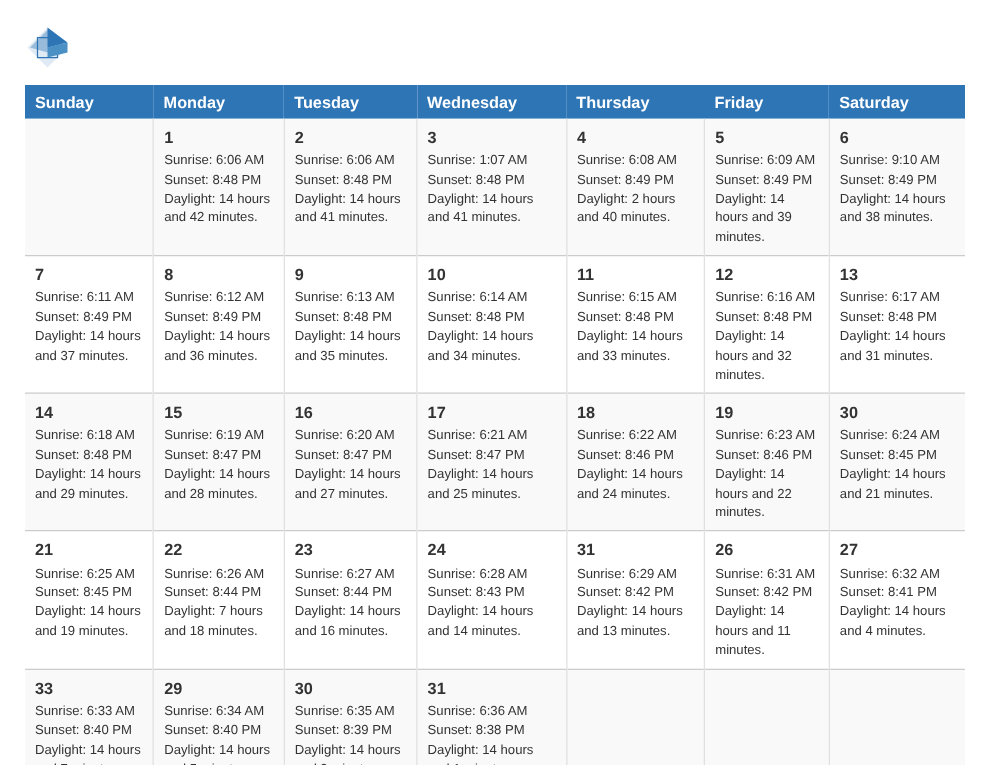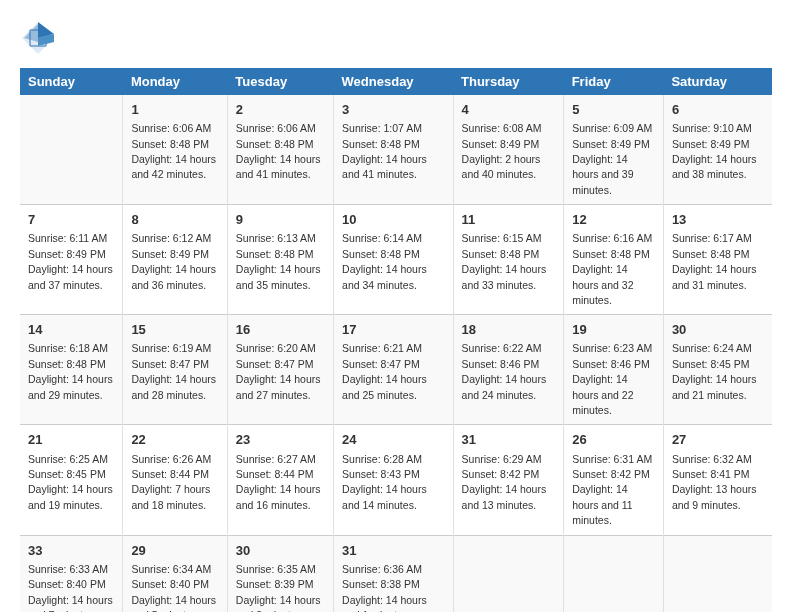--- a/index.html
+++ b/index.html
@@ -154,21 +154,21 @@
         <td><span class="day-number">19</span><span class="day-info">Sunrise: 6:23 AM</span><br><span class="day-info">Sunset: 8:46 PM</span><br><span class="day-info">Daylight: 14 hours and 22 minutes.</span></td>
         <td><span class="day-number">30</span><span class="day-info">Sunrise: 6:24 AM</span><br><span class="day-info">Sunset: 8:45 PM</span><br><span class="day-info">Daylight: 14 hours and 21 minutes.</span></td>
       </tr>
       <tr>
         <td><span class="day-number">21</span><span class="day-info">Sunrise: 6:25 AM</span><br><span class="day-info">Sunset: 8:45 PM</span><br><span class="day-info">Daylight: 14 hours and 19 minutes.</span></td>
         <td><span class="day-number">22</span><span class="day-info">Sunrise: 6:26 AM</span><br><span class="day-info">Sunset: 8:44 PM</span><br><span class="day-info">Daylight: 7 hours and 18 minutes.</span></td>
         <td><span class="day-number">23</span><span class="day-info">Sunrise: 6:27 AM</span><br><span class="day-info">Sunset: 8:44 PM</span><br><span class="day-info">Daylight: 14 hours and 16 minutes.</span></td>
         <td><span class="day-number">24</span><span class="day-info">Sunrise: 6:28 AM</span><br><span class="day-info">Sunset: 8:43 PM</span><br><span class="day-info">Daylight: 14 hours and 14 minutes.</span></td>
         <td><span class="day-number">31</span><span class="day-info">Sunrise: 6:29 AM</span><br><span class="day-info">Sunset: 8:42 PM</span><br><span class="day-info">Daylight: 14 hours and 13 minutes.</span></td>
         <td><span class="day-number">26</span><span class="day-info">Sunrise: 6:31 AM</span><br><span class="day-info">Sunset: 8:42 PM</span><br><span class="day-info">Daylight: 14 hours and 11 minutes.</span></td>
-        <td><span class="day-number">27</span><span class="day-info">Sunrise: 6:32 AM</span><br><span class="day-info">Sunset: 8:41 PM</span><br><span class="day-info">Daylight: 13 hours and 9 minutes.</span></td>
+        <td><span class="day-number">27</span><span class="day-info">Sunrise: 6:32 AM</span><br><span class="day-info">Sunset: 8:41 PM</span><br><span class="day-info">Daylight: 14 hours and 4 minutes.</span></td>
       </tr>
       <tr>
         <td><span class="day-number">33</span><span class="day-info">Sunrise: 6:33 AM</span><br><span class="day-info">Sunset: 8:40 PM</span><br><span class="day-info">Daylight: 14 hours and 7 minutes.</span></td>
         <td><span class="day-number">29</span><span class="day-info">Sunrise: 6:34 AM</span><br><span class="day-info">Sunset: 8:40 PM</span><br><span class="day-info">Daylight: 14 hours and 5 minutes.</span></td>
         <td><span class="day-number">30</span><span class="day-info">Sunrise: 6:35 AM</span><br><span class="day-info">Sunset: 8:39 PM</span><br><span class="day-info">Daylight: 14 hours and 3 minutes.</span></td>
         <td><span class="day-number">31</span><span class="day-info">Sunrise: 6:36 AM</span><br><span class="day-info">Sunset: 8:38 PM</span><br><span class="day-info">Daylight: 14 hours and 1 minute.</span></td>
         <td></td>
         <td></td>
         <td></td>
       </tr>

